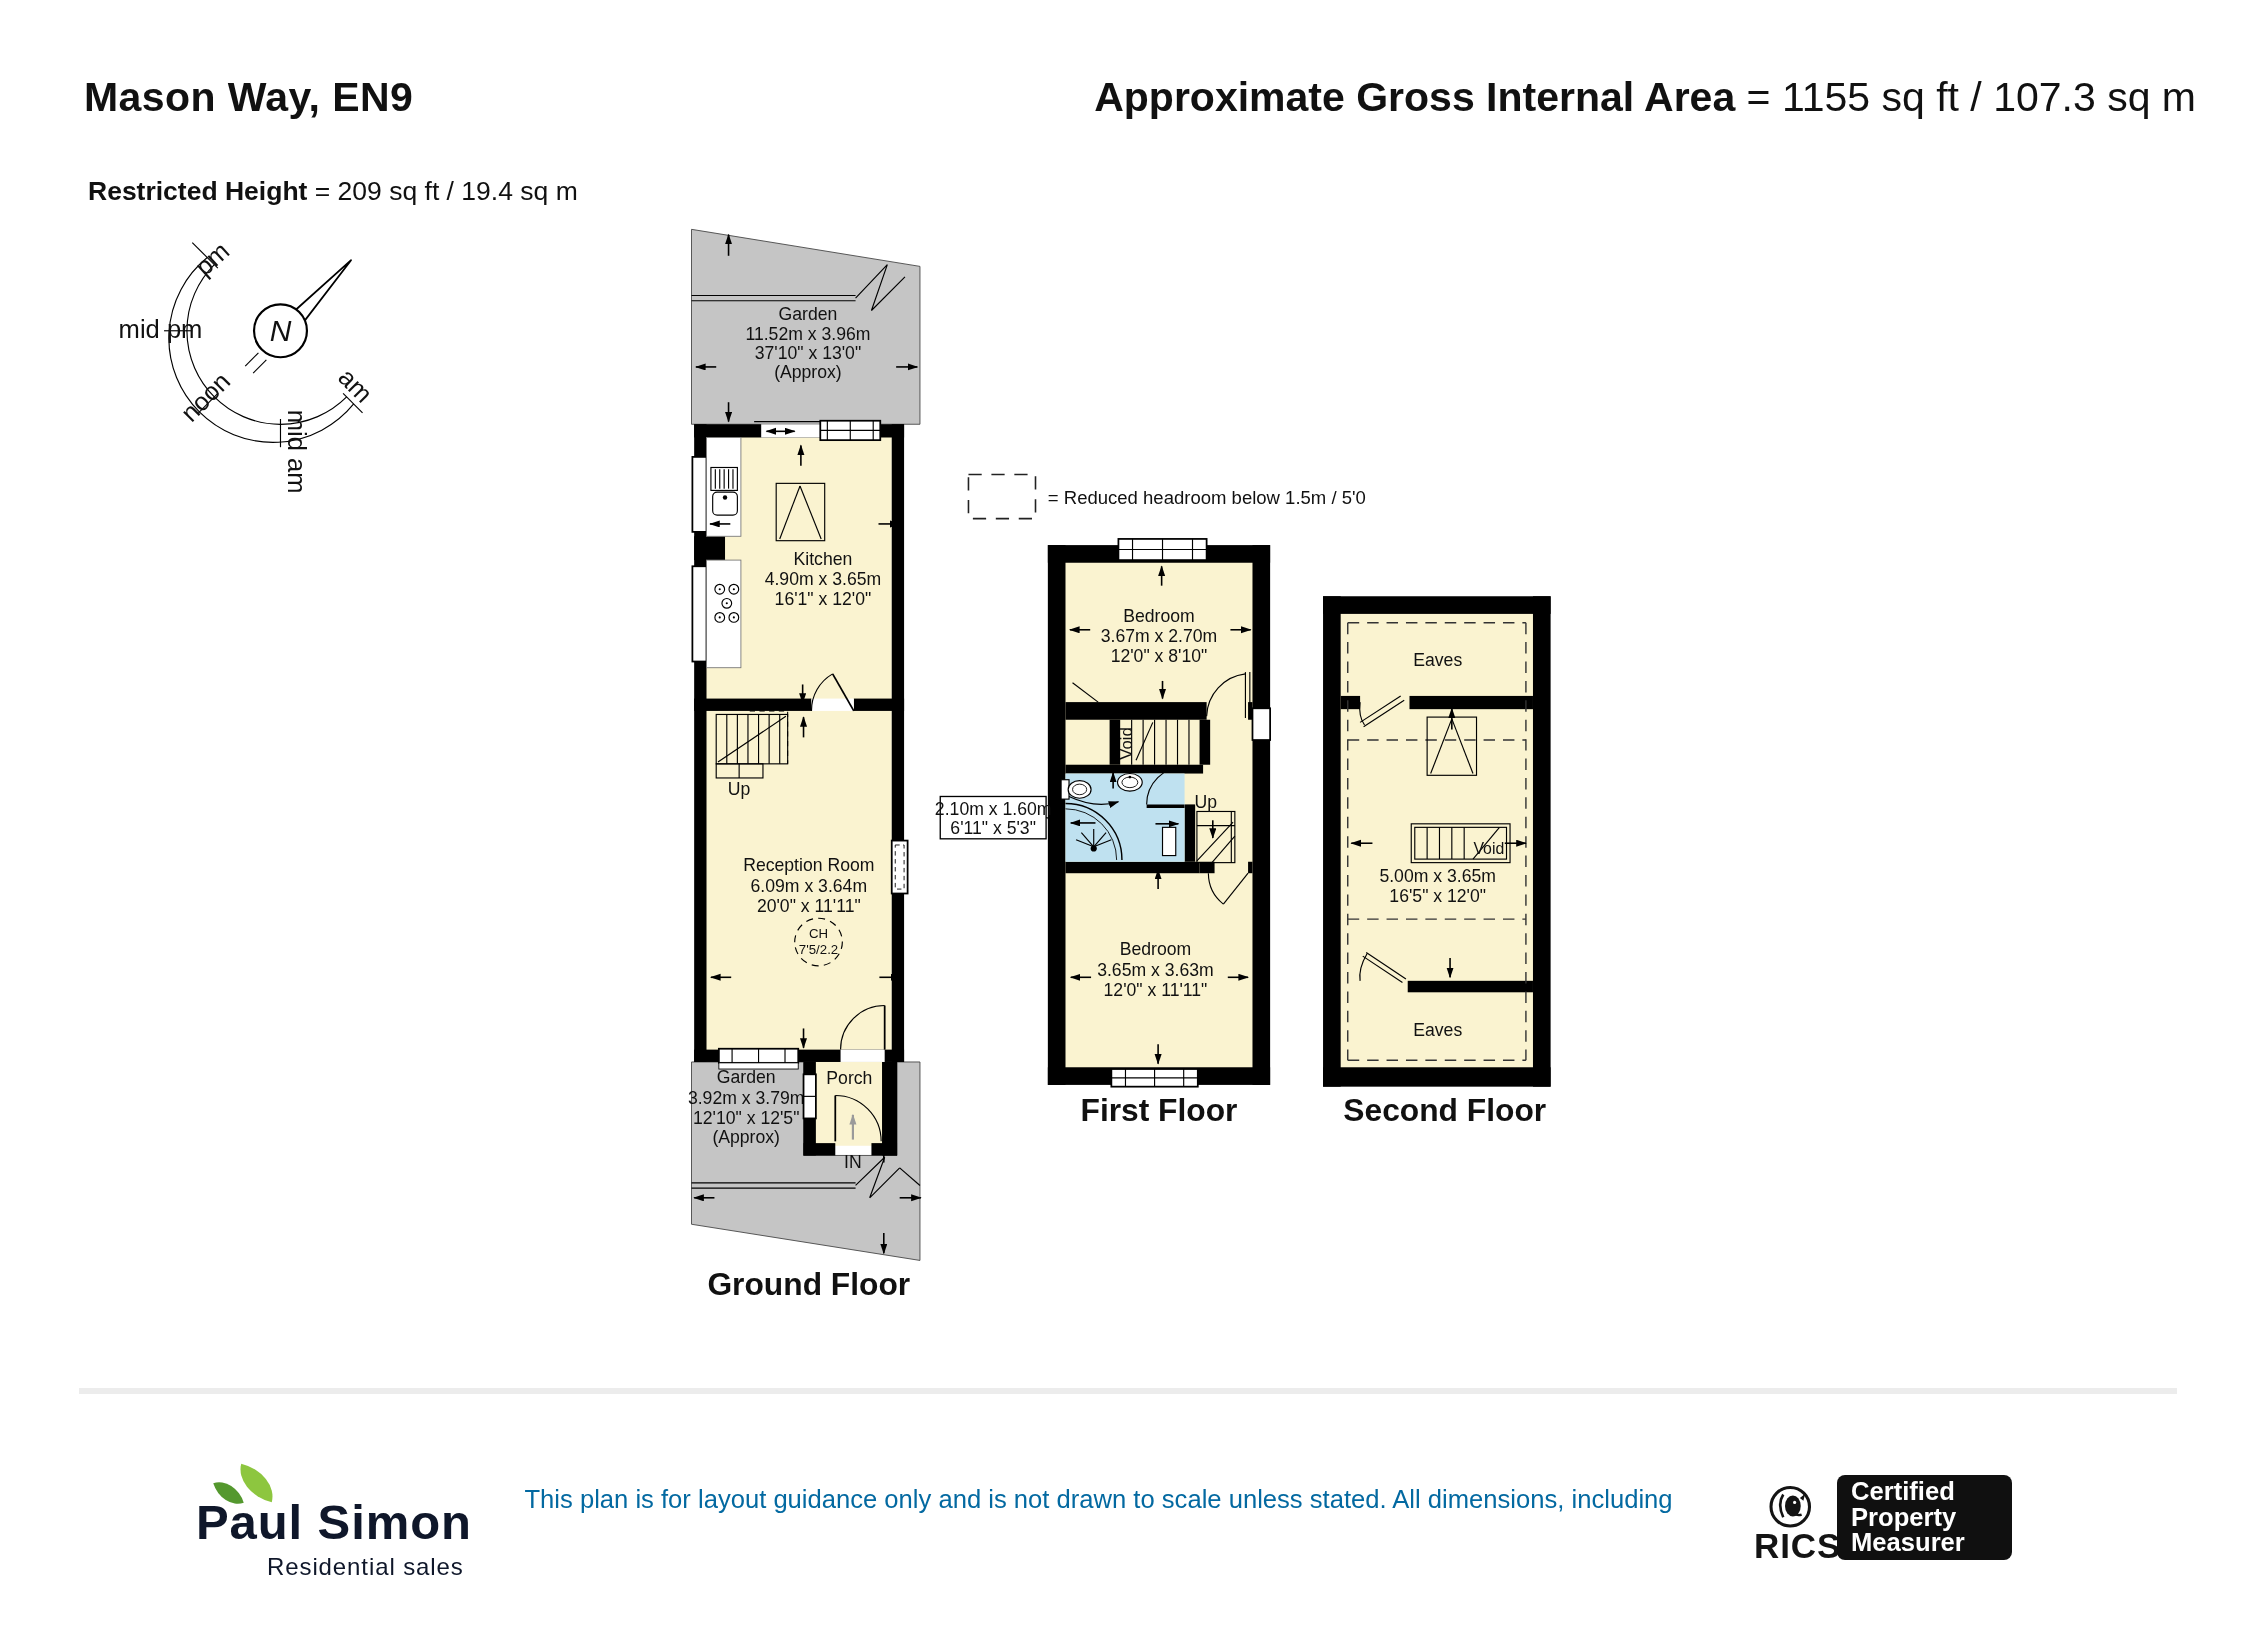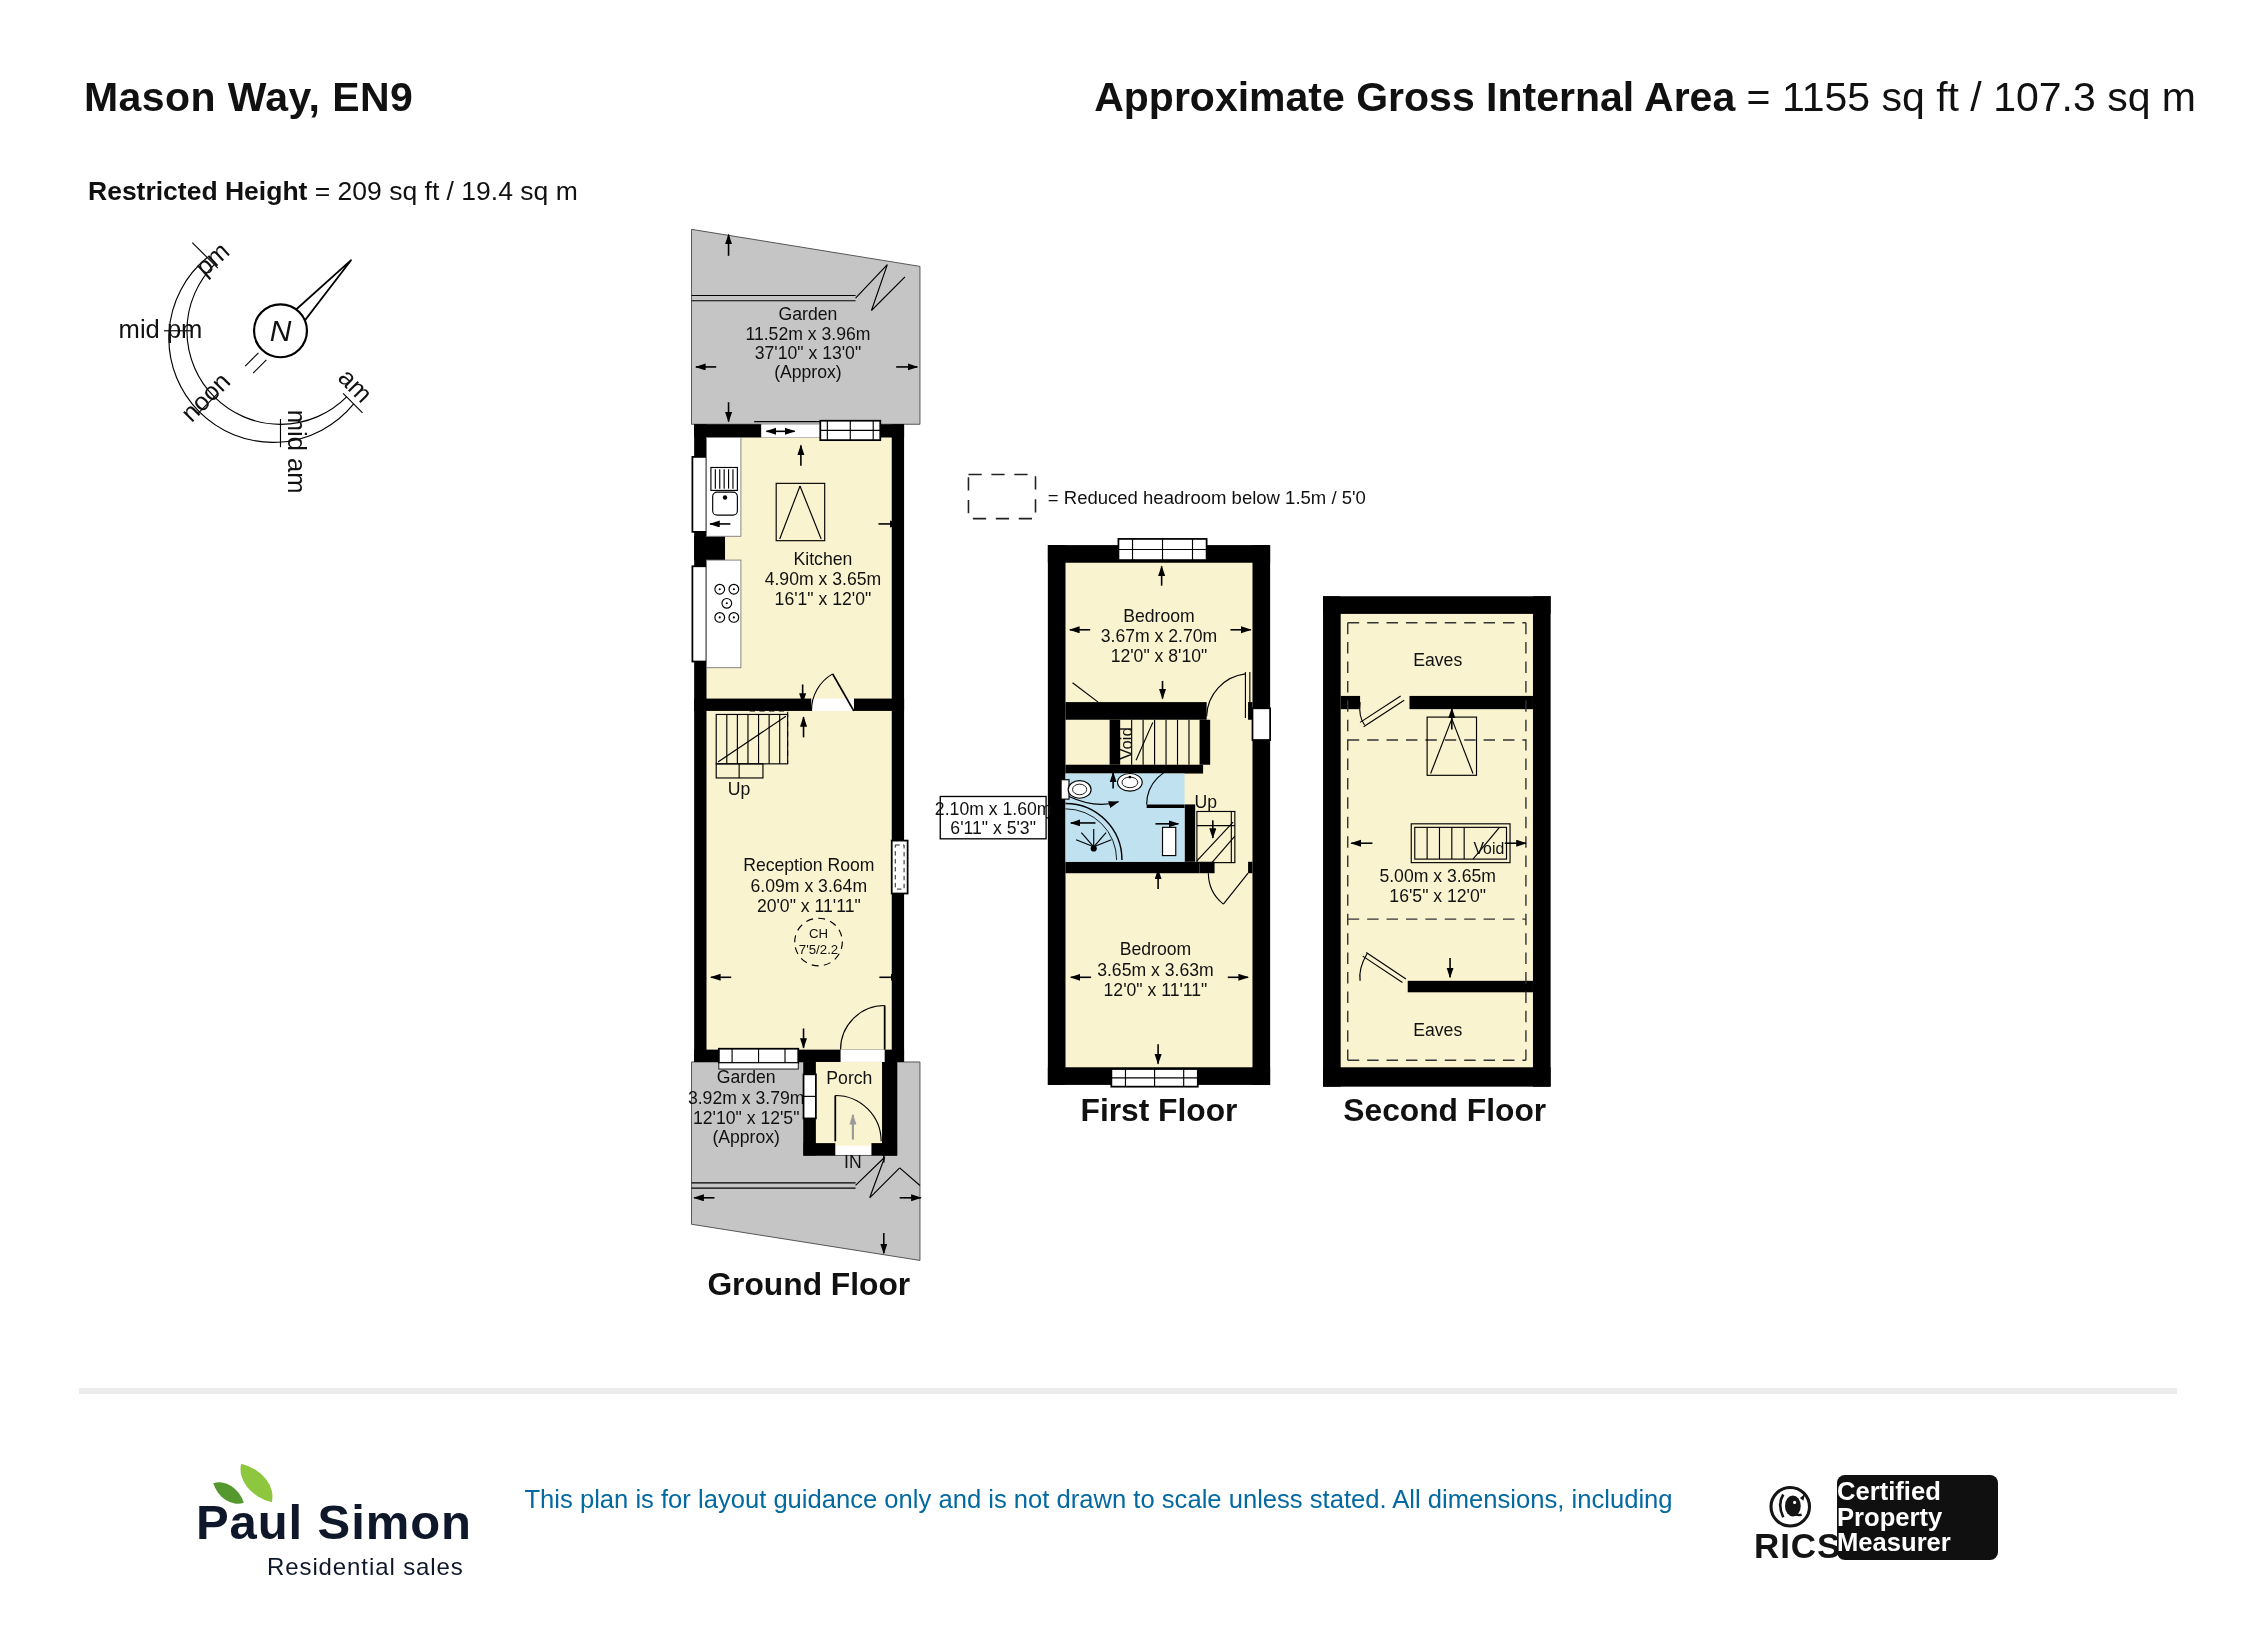--- a/index.html
+++ b/index.html
@@ -13,21 +13,21 @@
   .rh b{font-weight:bold;margin-top:36px;}
   .sep{left:79px;top:1388px;width:2098px;height:6.2px;background:#ECECEC;}
   
   .logo-word{left:196px;top:1494px;font-size:49px;font-weight:600;color:#0f172a;letter-spacing:0.9px;}
   .logo-tag{left:267px;top:1553px;font-size:24px;color:#0f172a;letter-spacing:0.9px;}
   .leaf{position:absolute;}
   .leaf1{left:217px;top:1479px;width:23px;height:28px;background:#54982e;border-radius:0 100% 0 100%;transform:rotate(-18deg);}
   .leaf2{left:237px;top:1468px;width:39px;height:30px;background:#8DC63F;border-radius:0 100% 0 100%;transform:rotate(14deg);}
   .disc{left:512px;top:1480px;width:1173px;text-align:center;font-size:25.6px;line-height:1.55;color:#0369a1;}
   .badge{left:1837px;top:1475px;width:161px;height:85px;background:#101010;border-radius:8px;
-         display:flex;flex-direction:column;justify-content:center;}
+         display:flex;flex-direction:column;justify-content:center;padding-left:14px;}
   .badge span{color:#fff;font-weight:bold;font-size:25.6px;line-height:1.0;display:block;}
   .ricsword{left:1754px;top:1526px;font-size:35px;font-weight:bold;color:#141414;letter-spacing:0.9px;}
   .ricsword sup{font-size:12.4px;}
   svg text{font-family:"Liberation Sans",sans-serif;fill:#111;}
   .lbl{font-size:20px;text-anchor:middle;}
   .sm{font-size:15px;text-anchor:middle;}
   .ftitle{font-size:36px;font-weight:bold;text-anchor:middle;}
   .cmp{font-size:29px;text-anchor:middle;}
   .wall{fill:#000;}
   .win{fill:#fff;stroke:#000;stroke-width:2;}

